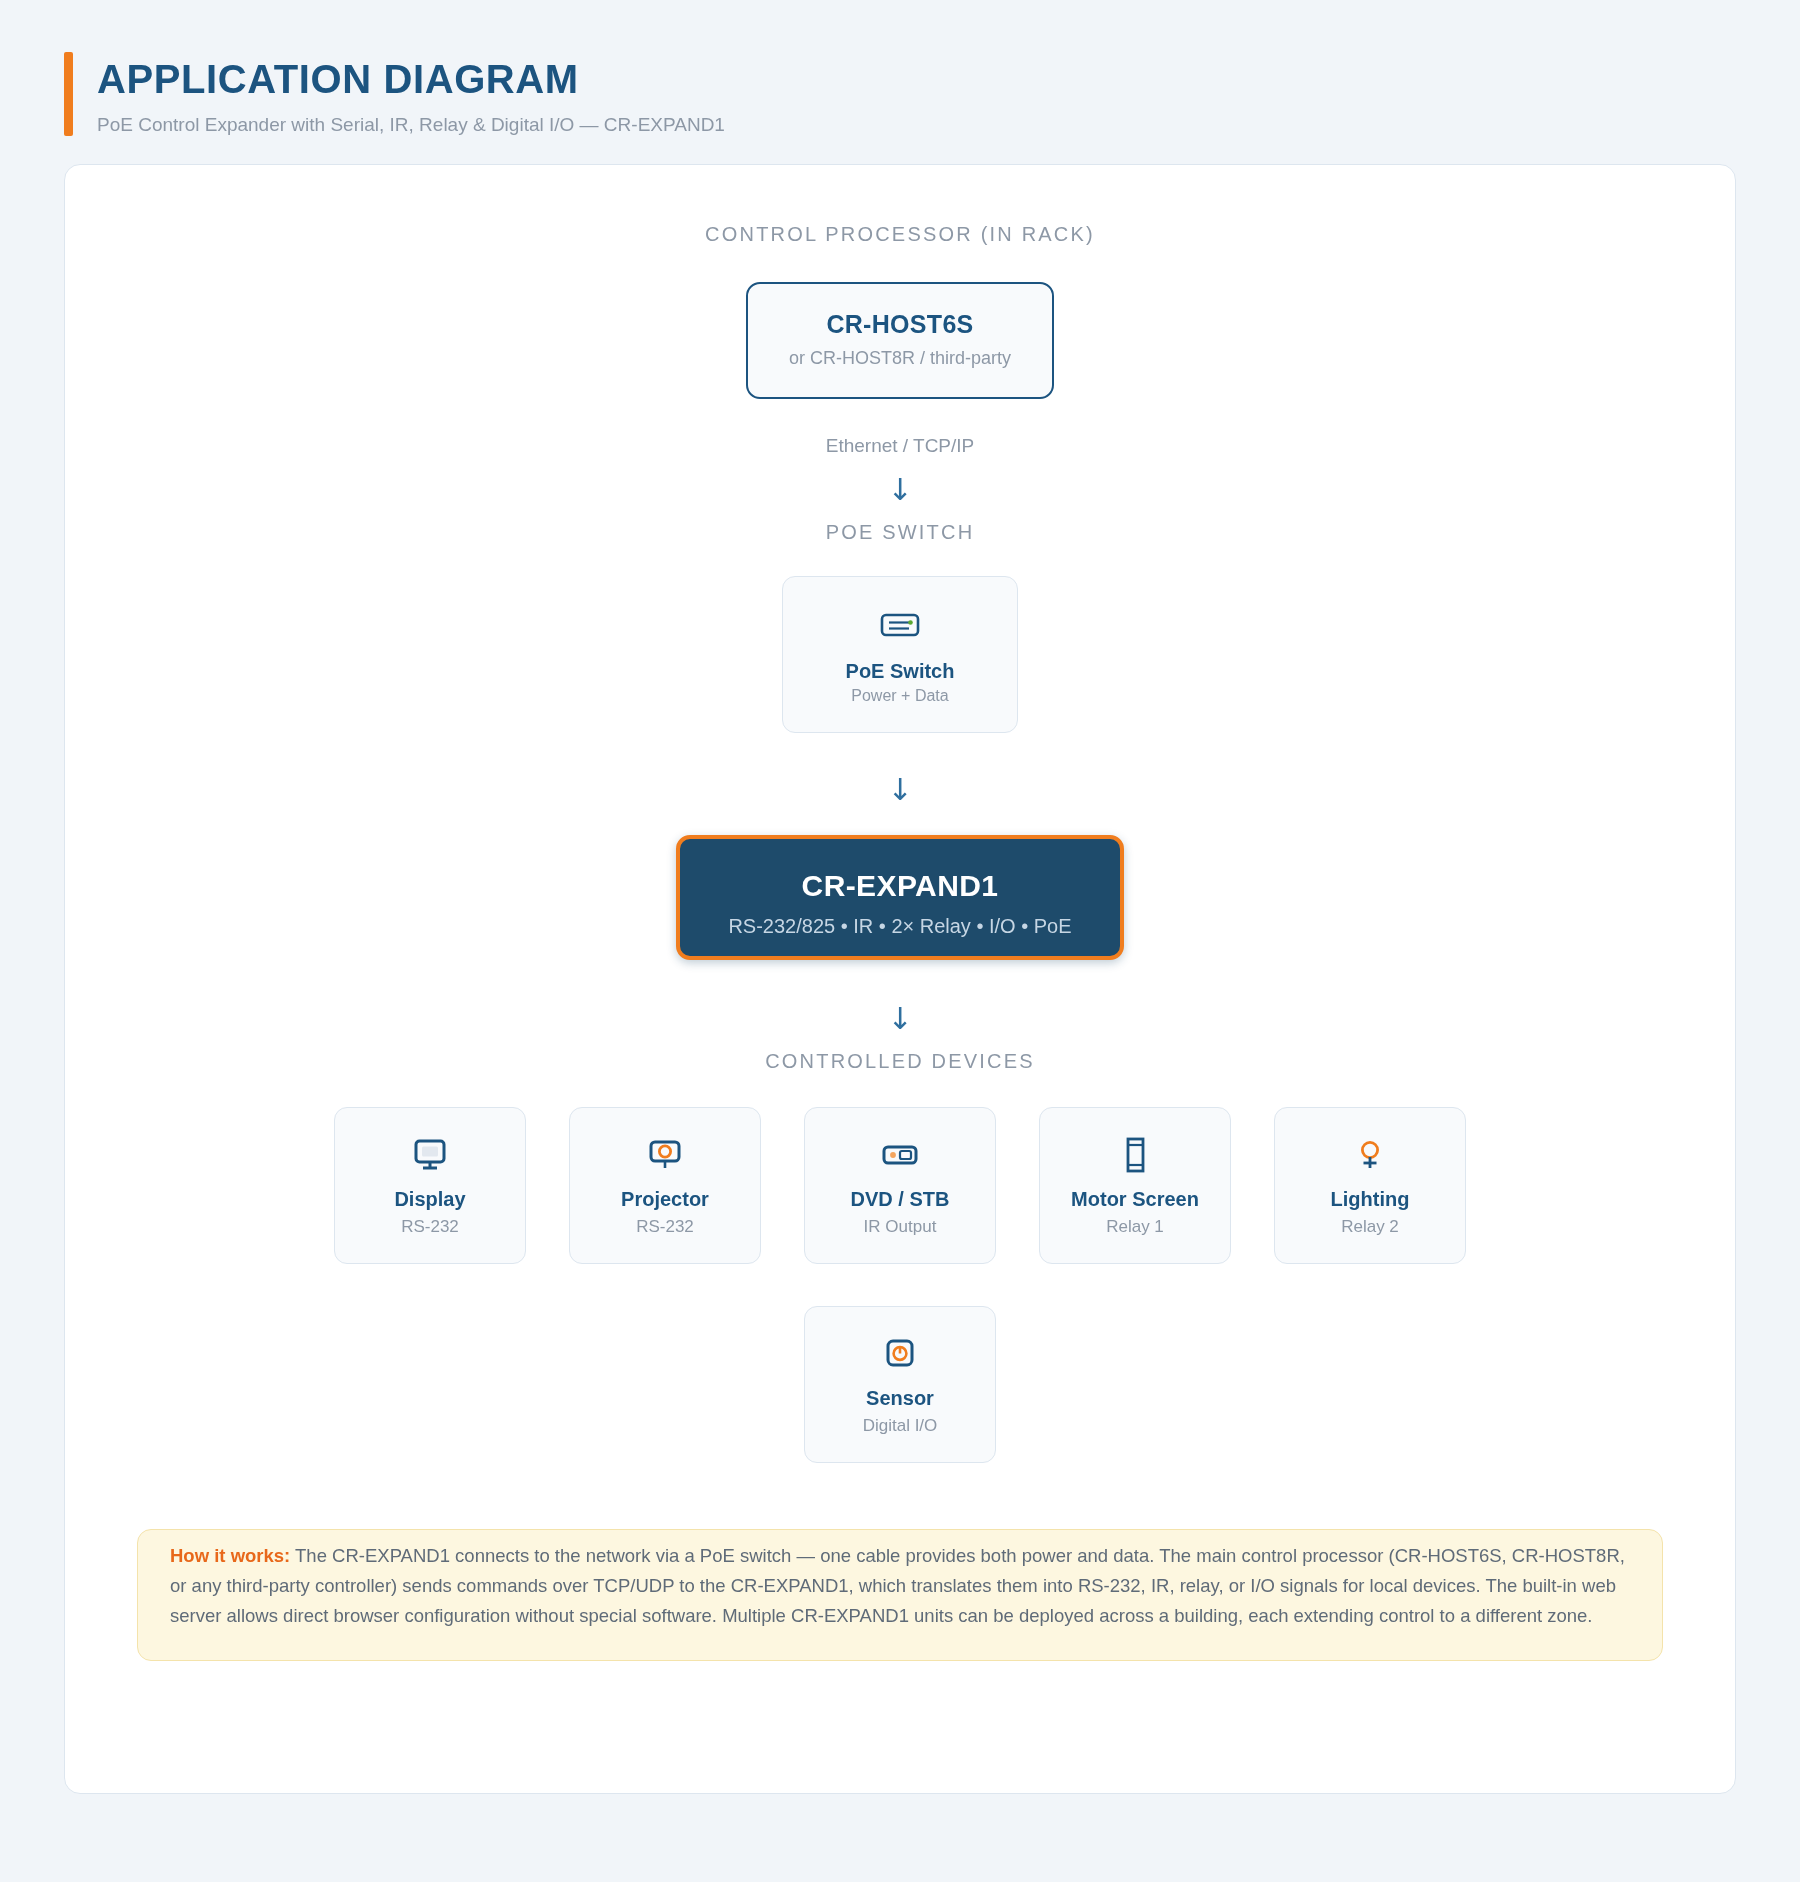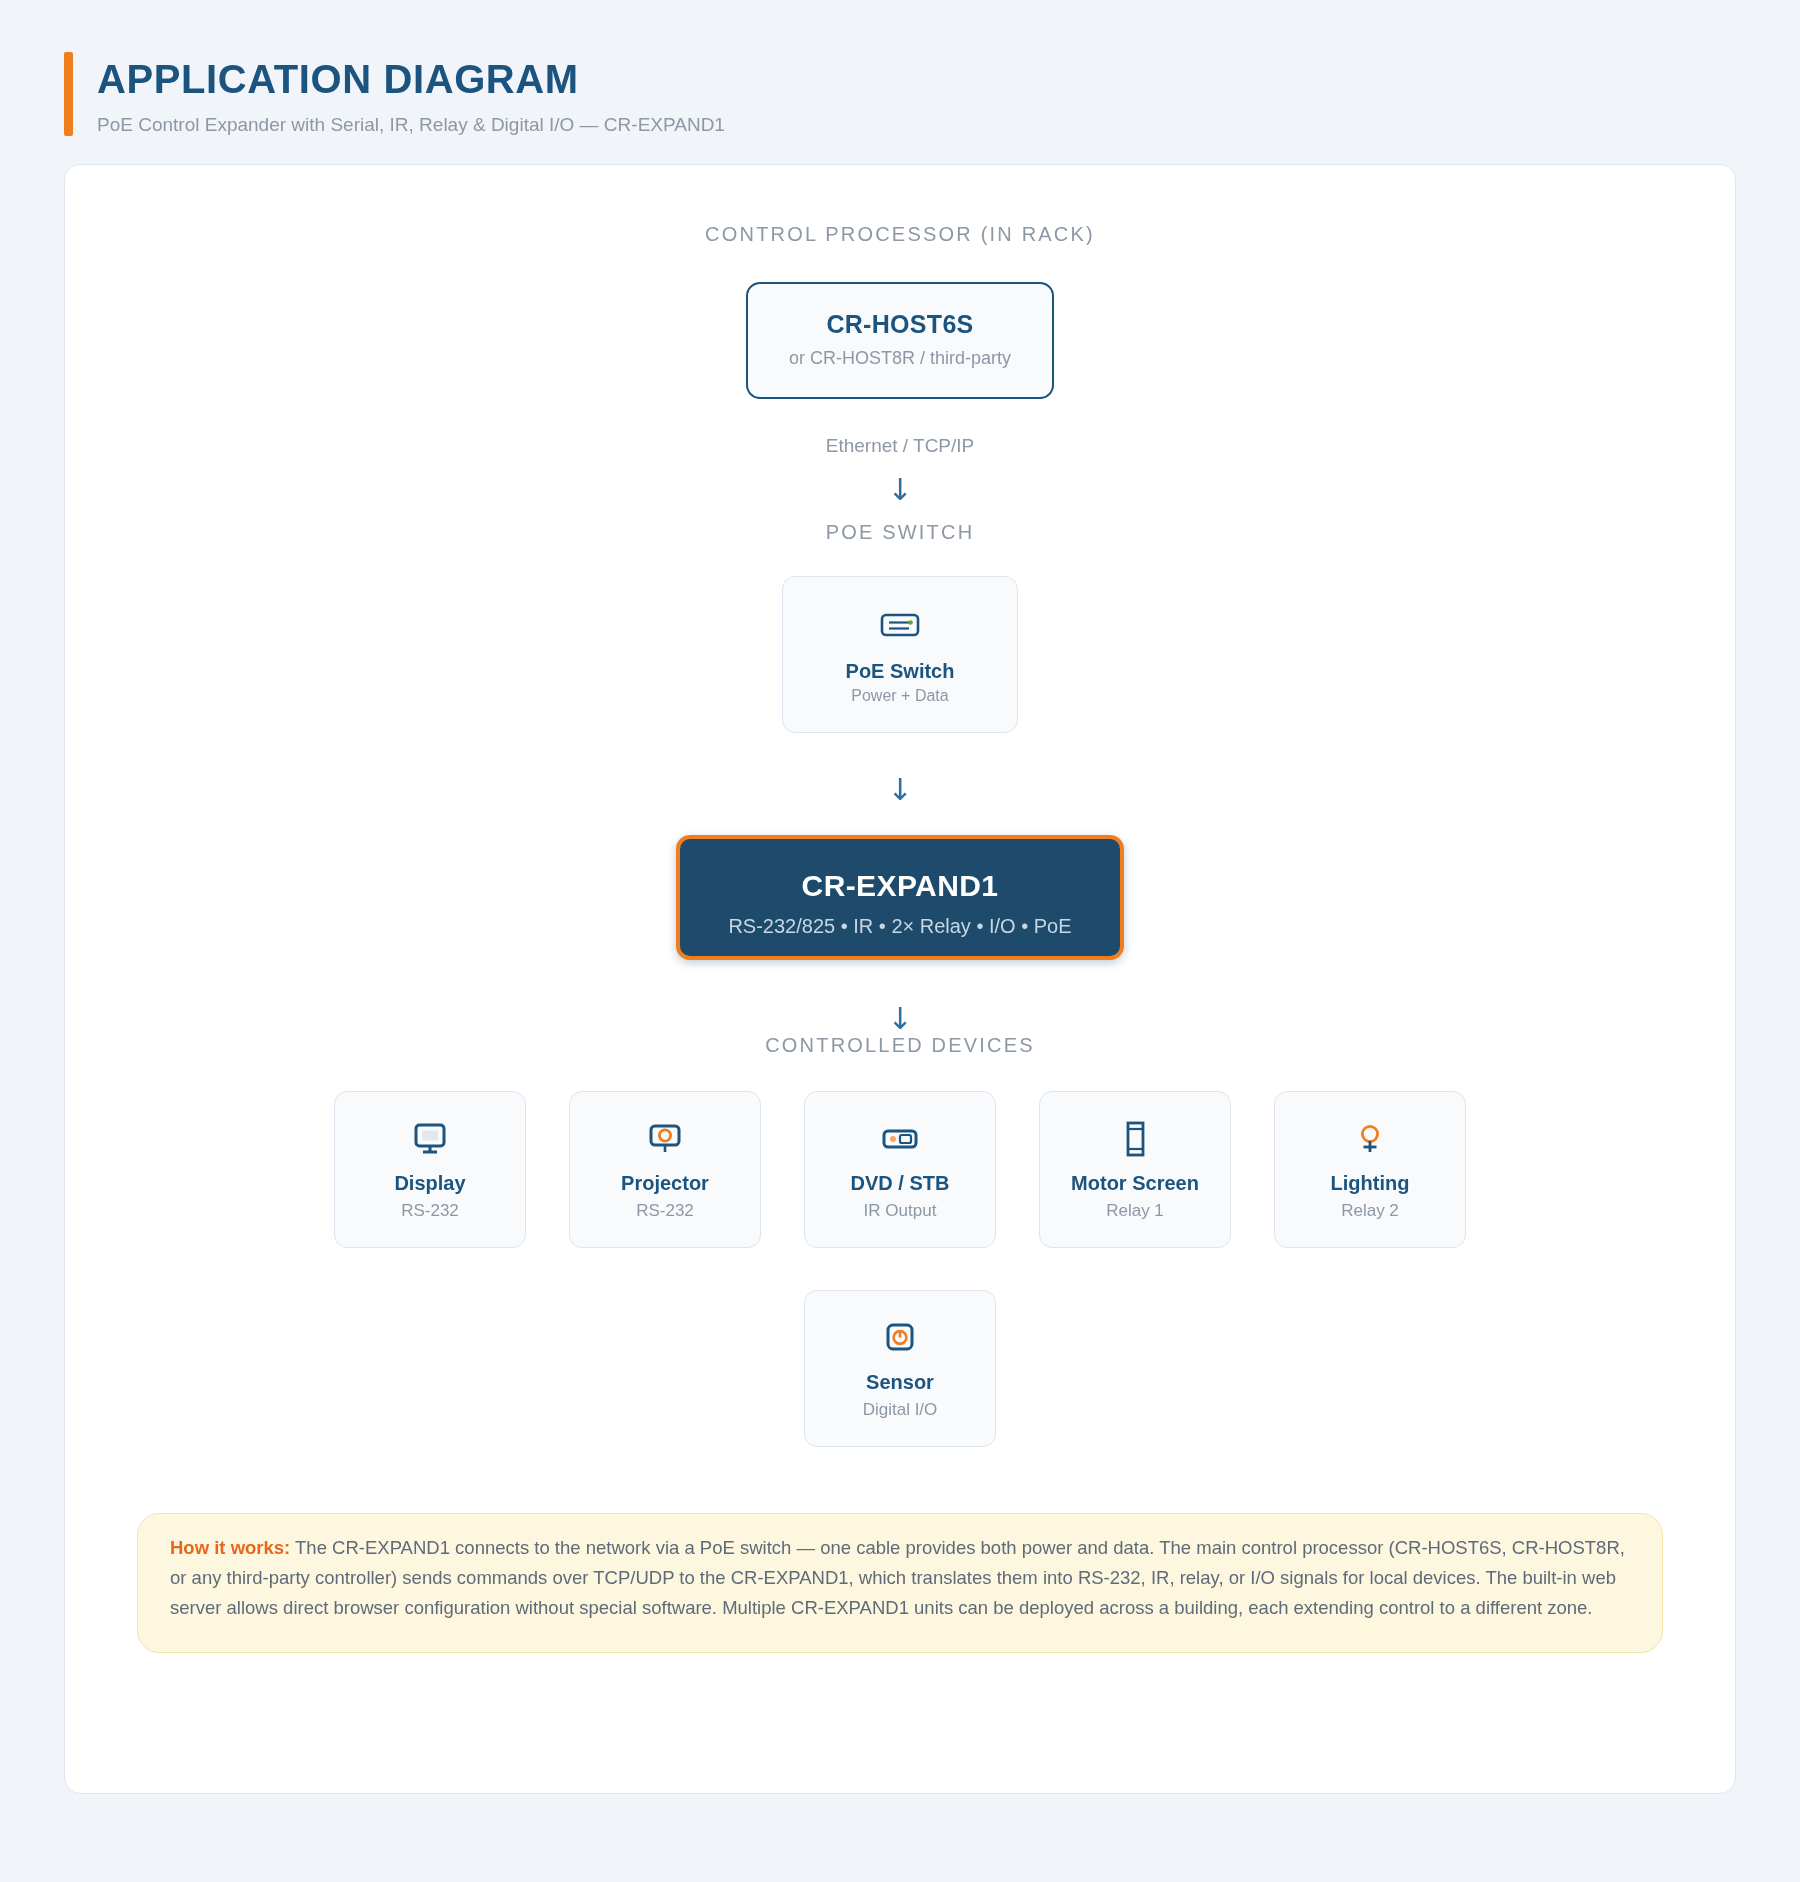--- a/index.html
+++ b/index.html
@@ -179,22 +179,22 @@
     color: #8d98a6;
     margin-top: 6px;
   }
   .device-row.second { margin-top: 42px; }
 
   
   .note {
     margin: 66px 32px 0 32px;
     background: #fdf7e0;
     border: 1px solid #f4e3ab;
-    border-radius: 22px;
-    padding: 19px 32px 29px;
+    border-radius: 14px;
+    padding: 11px 32px 29px;
   }
   .note p {
     font-size: 18.5px;
     line-height: 1.62;
     color: #5f6b78;
   }
   .note-lead {
     font-weight: bold;
     color: #e8681a;
   }
@@ -241,21 +241,21 @@
 
     <div class="arrow" style="margin-top:42px">↓</div>
 
     <div class="primary-node">
       <div class="primary-title">CR-EXPAND1</div>
       <div class="primary-sub">RS-232/825 • IR • 2× Relay • I/O • PoE</div>
     </div>
 
     <div class="arrow" style="margin-top:44px">↓</div>
 
-    <div class="section-label" style="">CONTROLLED DEVICES</div>
+    <div class="section-label" style="margin-top:16px">CONTROLLED DEVICES</div>
 
     <div class="device-row">
 
       <div class="device-card">
         <div class="node-icon">
           <svg width="40" height="36" viewBox="0 0 40 36">
             <rect x="6" y="4" width="28" height="21" rx="3.5" fill="none" stroke="#1c5480" stroke-width="3"></rect>
             <rect x="12" y="9.5" width="16" height="10" rx="1.5" fill="#e2e8ef"></rect>
             <line x1="20" y1="25" x2="20" y2="30" stroke="#1c5480" stroke-width="3"></line>
             <line x1="13" y1="31" x2="27" y2="31" stroke="#1c5480" stroke-width="3"></line>

